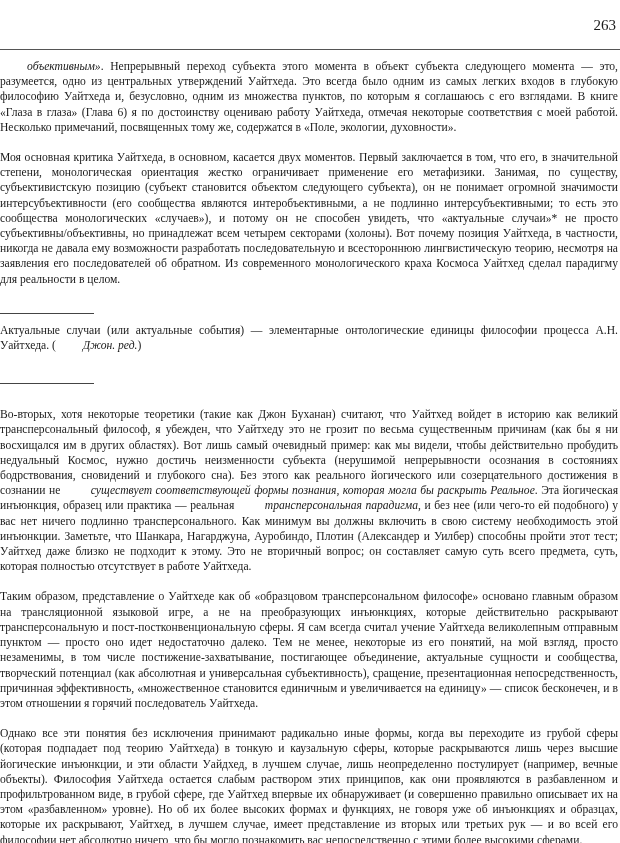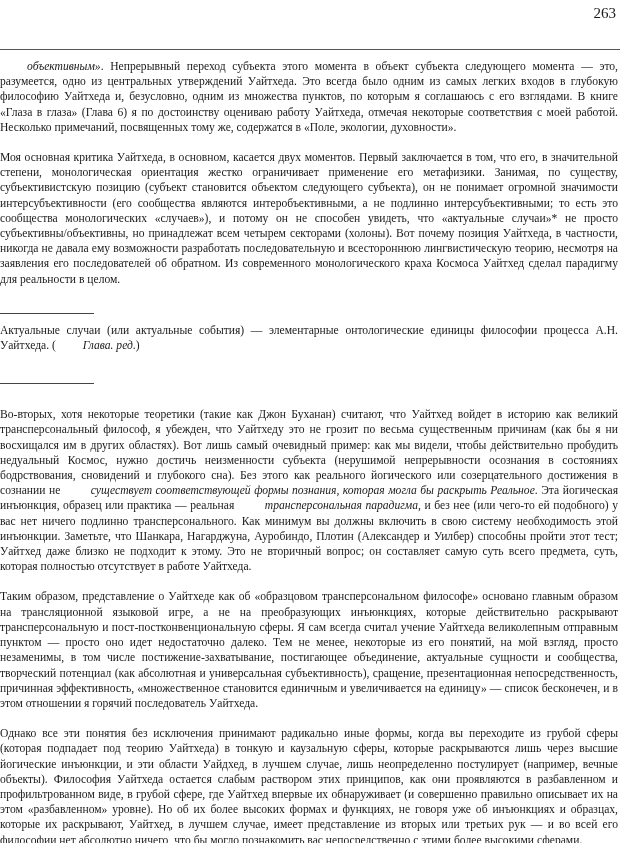--- a/index.html
+++ b/index.html
@@ -13,21 +13,21 @@
       position: relative;
       overflow: hidden;
       font-family: "Liberation Serif", "DejaVu Serif", serif;
       color: #1a1a1a;
       font-size: 11.6px;
       line-height: 15.2px;
     }
     .page-number {
       position: absolute;
       right: 4px;
-      top: 4px;
+      top: 16px;
       font-size: 15px;
       line-height: 18px;
     }
     .top-rule {
       position: absolute;
       left: 0;
       top: 49px;
       width: 620px;
       height: 1px;
       background: #555;
@@ -62,21 +62,21 @@
   <p><i>объективным»</i><span>. Непрерывный переход субъекта этого момента в объект субъекта следующего момента — это, разумеется, одно из центральных утверждений Уайтхеда. Это всегда было одним из самых легких входов в глубокую философию Уайтхеда и, безусловно, одним из множества пунктов, по которым я соглашаюсь с его взглядами. В книге «Глаза в глаза» (Глава 6) я по достоинству оцениваю работу Уайтхеда, отмечая некоторые соответствия с моей работой. Несколько примечаний, посвященных тому же, содержатся в «Поле, экологии, духовности».</span></p>
 
   <div class="gap"></div>
 
   <p>Моя основная критика Уайтхеда, в основном, касается двух моментов. Первый заключается в том, что его, в значительной степени, монологическая ориентация жестко ограничивает применение его метафизики. Занимая, по существу, субъективистскую позицию (субъект становится объектом следующего субъекта), он не понимает огромной значимости интерсубъективности (его сообщества являются интеробъективными, а не подлинно интерсубъективными; то есть это сообщества монологических «случаев»), и потому он не способен увидеть, что «актуальные случаи»* не просто субъективны/объективны, но принадлежат всем четырем секторами (холоны). Вот почему позиция Уайтхеда, в частности, никогда не давала ему возможности разработать последовательную и всестороннюю лингвистическую теорию, несмотря на заявления его последователей об обратном. Из современного монологического краха Космоса Уайтхед сделал парадигму для реальности в целом.</p>
 
   <div style="height:26px"></div>
   <div class="fn-rule"></div>
   <div style="height:9px"></div>
 
-  <p><span>Актуальные случаи (или актуальные события) — элементарные онтологические единицы философии процесса А.Н. Уайтхеда. (</span><i>Глава. ред.</i><span>)</span></p>
+  <p><span>Актуальные случаи (или актуальные события) — элементарные онтологические единицы философии процесса А.Н. Уайтхеда. (</span><i>Джон. ред.</i><span>)</span></p>
 
   <div style="height:30px"></div>
   <div class="fn-rule"></div>
   <div style="height:23px"></div>
 
   <p><span>Во-вторых, хотя некоторые теоретики (такие как Джон Буханан) считают, что Уайтхед войдет в историю как великий трансперсональный философ, я убежден, что Уайтхеду это не грозит по весьма существенным причинам (как бы я ни восхищался им в других областях). Вот лишь самый очевидный пример: как мы видели, чтобы действительно пробудить недуальный Космос, нужно достичь неизменности субъекта (нерушимой непрерывности осознания в состояниях бодрствования, сновидений и глубокого сна). Без этого как реального йогического или созерцательного достижения в сознании не </span><i>существует соответствующей формы познания, которая могла бы раскрыть Реальное</i><span>. Эта йогическая инъюнкция, образец или практика — реальная </span><i>трансперсональная парадигма</i><span>, и без нее (или чего-то ей подобного) у вас нет ничего подлинно трансперсонального. Как минимум вы должны включить в свою систему необходимость этой инъюнкции. Заметьте, что Шанкара, Нагарджуна, Ауробиндо, Плотин (Александер и Уилбер) способны пройти этот тест; Уайтхед даже близко не подходит к этому. Это не вторичный вопрос; он составляет самую суть всего предмета, суть, которая полностью отсутствует в работе Уайтхеда.</span></p>
 
   <div class="gap"></div>
 
   <p>Таким образом, представление о Уайтхеде как об «образцовом трансперсональном философе» основано главным образом на трансляционной языковой игре, а не на преобразующих инъюнкциях, которые действительно раскрывают трансперсональную и пост-постконвенциональную сферы. Я сам всегда считал учение Уайтхеда великолепным отправным пунктом — просто оно идет недостаточно далеко. Тем не менее, некоторые из его понятий, на мой взгляд, просто незаменимы, в том числе постижение-захватывание, постигающее объединение, актуальные сущности и сообщества, творческий потенциал (как абсолютная и универсальная субъективность), сращение, презентационная непосредственность, причинная эффективность, «множественное становится единичным и увеличивается на единицу» — список бесконечен, и в этом отношении я горячий последователь Уайтхеда.</p>

